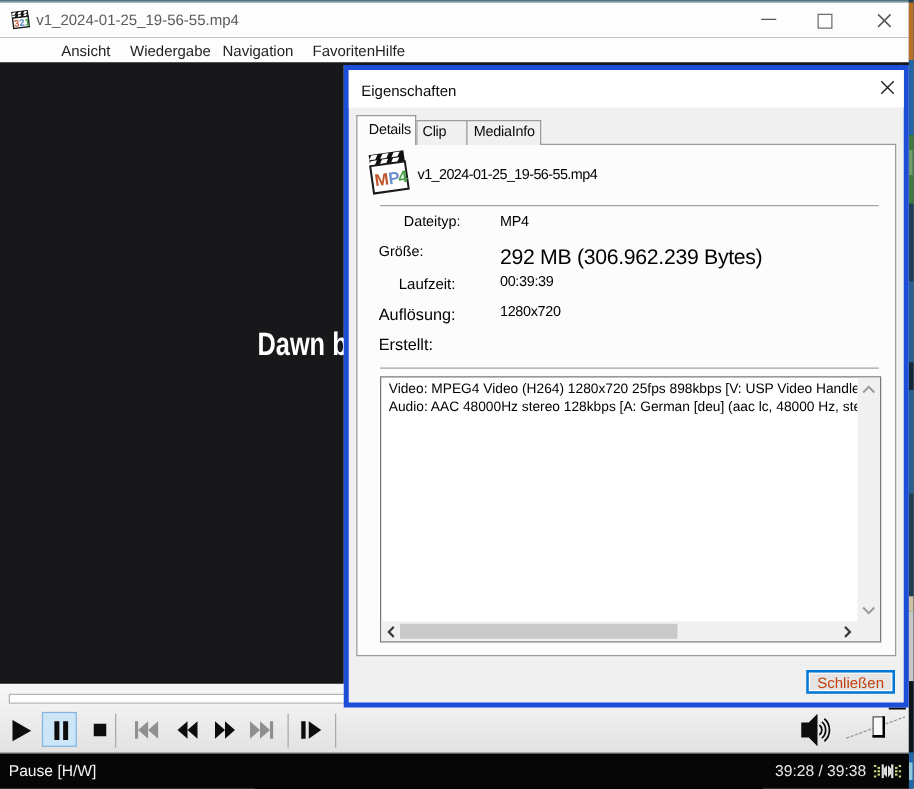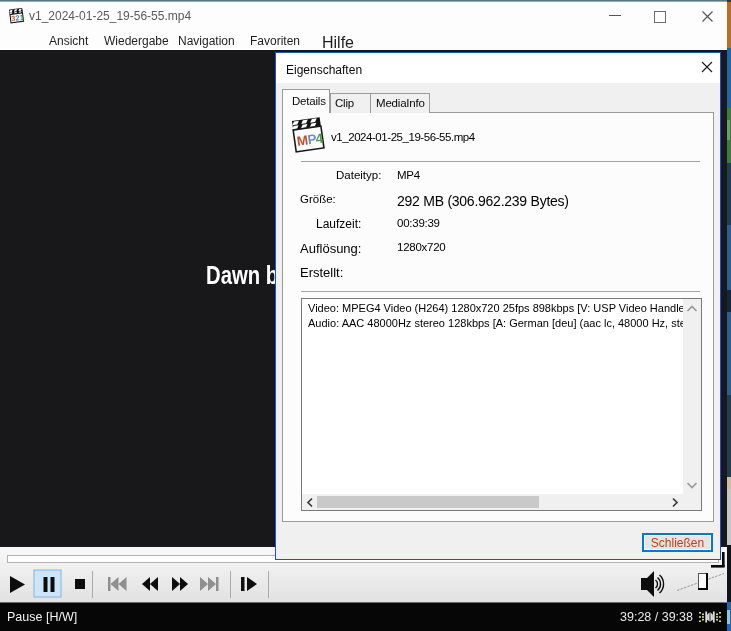--- a/index.html
+++ b/index.html
@@ -56,21 +56,21 @@
     <svg class="abs" style="left:701px;top:10px;" width="13" height="13" viewBox="0 0 13 13">
       <path d="M1.5 1.5 L11.5 11.5 M11.5 1.5 L1.5 11.5" stroke="#565656" stroke-width="1.2"></path>
     </svg>
 
     <div class="abs" style="left:0;top:30px;width:727px;height:20px;background:#fdfdfd;"></div>
     <div class="abs" style="left:8px;top:34px;font-size:12px;color:#1f1f1f;margin-top:30px;">Datei</div>
     <div class="abs" style="left:49px;top:34px;font-size:12px;color:#1f1f1f;">Ansicht</div>
     <div class="abs" style="left:104px;top:34px;font-size:12px;color:#1f1f1f;">Wiedergabe</div>
     <div class="abs" style="left:178px;top:34px;font-size:12px;color:#1f1f1f;">Navigation</div>
     <div class="abs" style="left:250px;top:34px;font-size:12px;color:#1f1f1f;">Favoriten</div>
-    <div class="abs" style="left:322px;top:34px;font-size:16px;color:#1f1f1f;">Hilfe</div>
+    <div class="abs" style="left:300px;top:34px;font-size:12px;color:#1f1f1f;">Hilfe</div>
 
     <div class="abs" style="left:0;top:50px;width:727px;height:497px;background:#18171a;overflow:hidden;">
       <div class="abs" style="left:206px;top:210px;font-size:26px;font-weight:bold;color:#fff;white-space:nowrap;transform:scaleX(0.78);transform-origin:0 0;">Dawn bre</div>
     </div>
 
     <div class="abs" style="left:0;top:547px;width:727px;height:56px;background:linear-gradient(#f8f8f8,#e1e1e1);"></div>
     <div class="abs" style="left:0;top:602px;width:727px;height:1px;background:#6e6e6e;"></div>
 
     <div class="abs" style="left:7px;top:555px;width:710px;height:6px;background:#fff;border:1px solid #b3b3b3;"></div>
 
@@ -141,21 +141,21 @@
       </g>
       <g fill="#dcdcdc">
         <rect x="6.3" y="0.5" width="1.8" height="11"></rect>
         <polygon points="8.1,3.8 10.6,1.2 10.6,10.8 8.1,8.2"></polygon>
         <rect x="13.9" y="0.5" width="1.8" height="11"></rect>
         <polygon points="13.9,3.8 11.4,1.2 11.4,10.8 13.9,8.2"></polygon>
       </g>
     </svg>
   </div>
 
-  <div class="abs" id="dlg" style="left:275px;top:52px;width:444px;height:506px;background:#f0f0f0;border:1px solid #1d4ed8;">
+  <div class="abs" id="dlg" style="left:275px;top:52px;width:444px;height:506px;background:#f0f0f0;border:4px solid #1d4ed8;">
 
     <div class="abs" style="left:0;top:0;width:444px;height:30px;background:#fff;"></div>
     <div class="abs" style="left:10px;top:10px;font-size:12px;color:#0a0a0a;">Eigenschaften</div>
     <svg class="abs" style="left:425px;top:8px;" width="12" height="12" viewBox="0 0 12 12">
       <path d="M1 1 L11 11 M11 1 L1 11" stroke="#1a1a1a" stroke-width="1.1"></path>
     </svg>
 
     <div class="abs" style="left:6px;top:36px;width:46px;height:23px;background:#fcfcfc;border:1px solid #9b9b9b;border-bottom:none;z-index:3;"></div>
     <div class="abs" style="left:16px;top:42px;font-size:11.5px;letter-spacing:-0.2px;color:#0a0a0a;z-index:4;">Details</div>
     <div class="abs" style="left:54px;top:40px;width:39px;height:19px;background:#f0f0f0;border:1px solid #9b9b9b;border-bottom:none;z-index:2;"></div>
@@ -176,24 +176,24 @@
         <polygon points="24,9 29,9 27,12.4 22,12.4" fill="#fff"></polygon>
         <rect x="5" y="13" width="28" height="22" fill="#fff" stroke="#1a1a1a" stroke-width="1.6"></rect>
         <text x="7" y="29.5" font-family="Liberation Sans,sans-serif" font-weight="bold" font-size="13.5" fill="#c05229">M</text>
         <text x="18" y="29.5" font-family="Liberation Sans,sans-serif" font-weight="bold" font-size="13.5" fill="#6b8fd0">P</text>
         <text x="26" y="29.5" font-family="Liberation Sans,sans-serif" font-weight="bold" font-size="13.5" fill="#4a9e4a">4</text>
       </g>
     </svg>
     <div class="abs" style="left:55px;top:78px;font-size:11.5px;letter-spacing:-0.45px;color:#000;z-index:2;">v1_2024-01-25_19-56-55.mp4</div>
     <div class="abs" style="left:25px;top:108px;width:399px;height:1px;background:#a3a3a3;z-index:2;"></div>
 
-    <div class="abs" style="left:40px;top:116px;font-size:11.5px;color:#000;z-index:2;padding-left:20px;">Dateityp:</div>
+    <div class="abs" style="left:24px;top:116px;font-size:11.5px;color:#000;z-index:2;padding-left:20px;">Dateityp:</div>
     <div class="abs" style="left:121px;top:116px;font-size:11.5px;letter-spacing:-0.25px;color:#000;z-index:2;">MP4</div>
     <div class="abs" style="left:24px;top:140px;font-size:11.5px;color:#000;z-index:2;">Größe:</div>
-    <div class="abs" style="left:121px;top:140px;font-size:14px;letter-spacing:-0.25px;color:#000;z-index:2;">292 MB (306.962.239 Bytes)</div>
+    <div class="abs" style="left:121px;top:140px;font-size:17px;letter-spacing:-0.25px;color:#000;z-index:2;">292 MB (306.962.239 Bytes)</div>
     <div class="abs" style="left:24px;top:164px;font-size:12px;color:#000;z-index:2;margin-left:16px;">Laufzeit:</div>
     <div class="abs" style="left:121px;top:164px;font-size:11.5px;letter-spacing:-0.25px;color:#000;z-index:2;">00:39:39</div>
     <div class="abs" style="left:24px;top:188px;font-size:13px;color:#000;z-index:2;">Auflösung:</div>
     <div class="abs" style="left:121px;top:188px;font-size:11.5px;letter-spacing:-0.25px;color:#000;z-index:2;">1280x720</div>
     <div class="abs" style="left:24px;top:212px;font-size:13px;color:#000;z-index:2;">Erstellt:</div>
     <div class="abs" style="left:25px;top:238px;width:399px;height:1px;background:#a3a3a3;z-index:2;"></div>
 
     <div class="abs" style="left:25px;top:245px;width:399px;height:211px;background:#fff;border:1px solid #7a7a7a;z-index:2;overflow:hidden;">
       <div class="abs" style="left:6px;top:2px;width:375px;font-size:11px;line-height:15px;color:#000;white-space:nowrap;overflow:hidden;">
         Video: MPEG4 Video (H264) 1280x720 25fps 898kbps [V: USP Video Handler (h<br>

